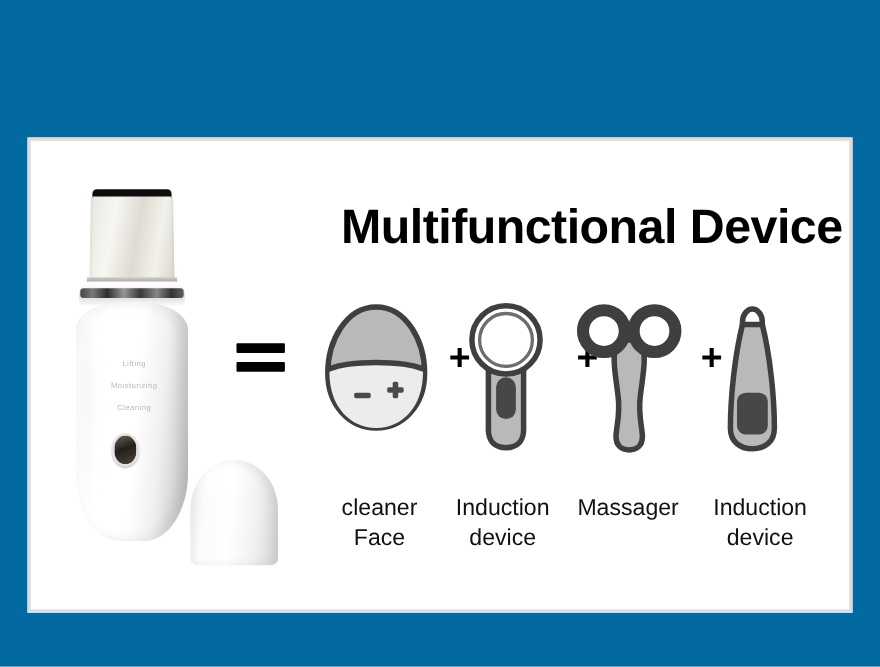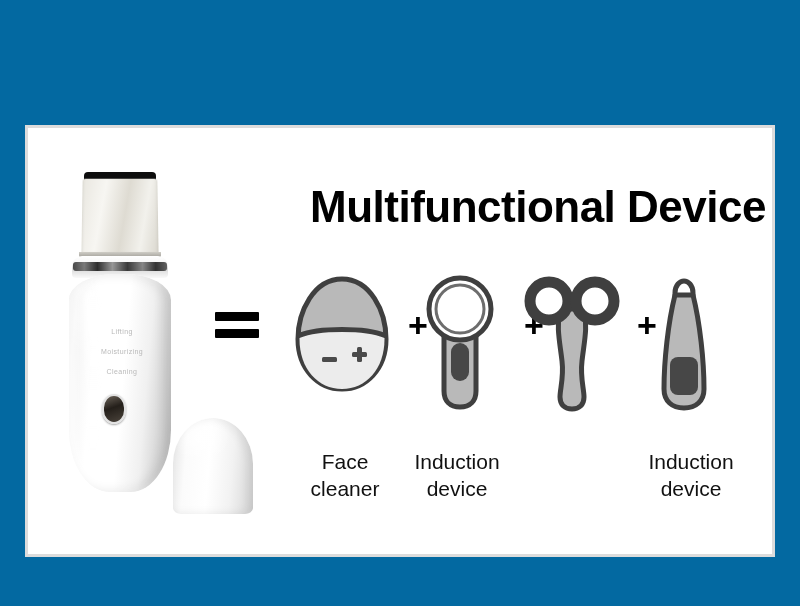--- a/index.html
+++ b/index.html
@@ -326,26 +326,30 @@
       <svg width="112" height="150" viewBox="0 0 112 150">
         <path d="M47 28 C47 20 52 16 56 16 C60 16 65 20 65 28 L65 34 L47 34 Z" fill="#ffffff" stroke="#3f3f3f" stroke-width="5" stroke-linejoin="round"></path>
         <path d="M47 30 L65 30 C72 58 76 96 76 124 C76 136 68 143 56 143 C44 143 36 136 36 124 C36 96 40 58 47 30 Z" fill="#b9b9b9" stroke="#3f3f3f" stroke-width="5" stroke-linejoin="round"></path>
         <rect x="42" y="92" width="28" height="38" rx="8" fill="#474747"></rect>
       </svg>
     </div>
   </div>
 
   <div class="captions">
     <div class="caption c1">
+      <div>cleaner</div>
       <div>Face</div>
-      <div>cleaner</div>
     </div>
     <div class="caption c2">
       <div>Induction</div>
       <div>device</div>
     </div>
+    <div class="caption c3">
+      <div>Massager</div>
+      <div></div>
+    </div>
     <div class="caption c4">
       <div>Induction</div>
       <div>device</div>
     </div>
   </div>
 
 </div>
 
 </body></html>

